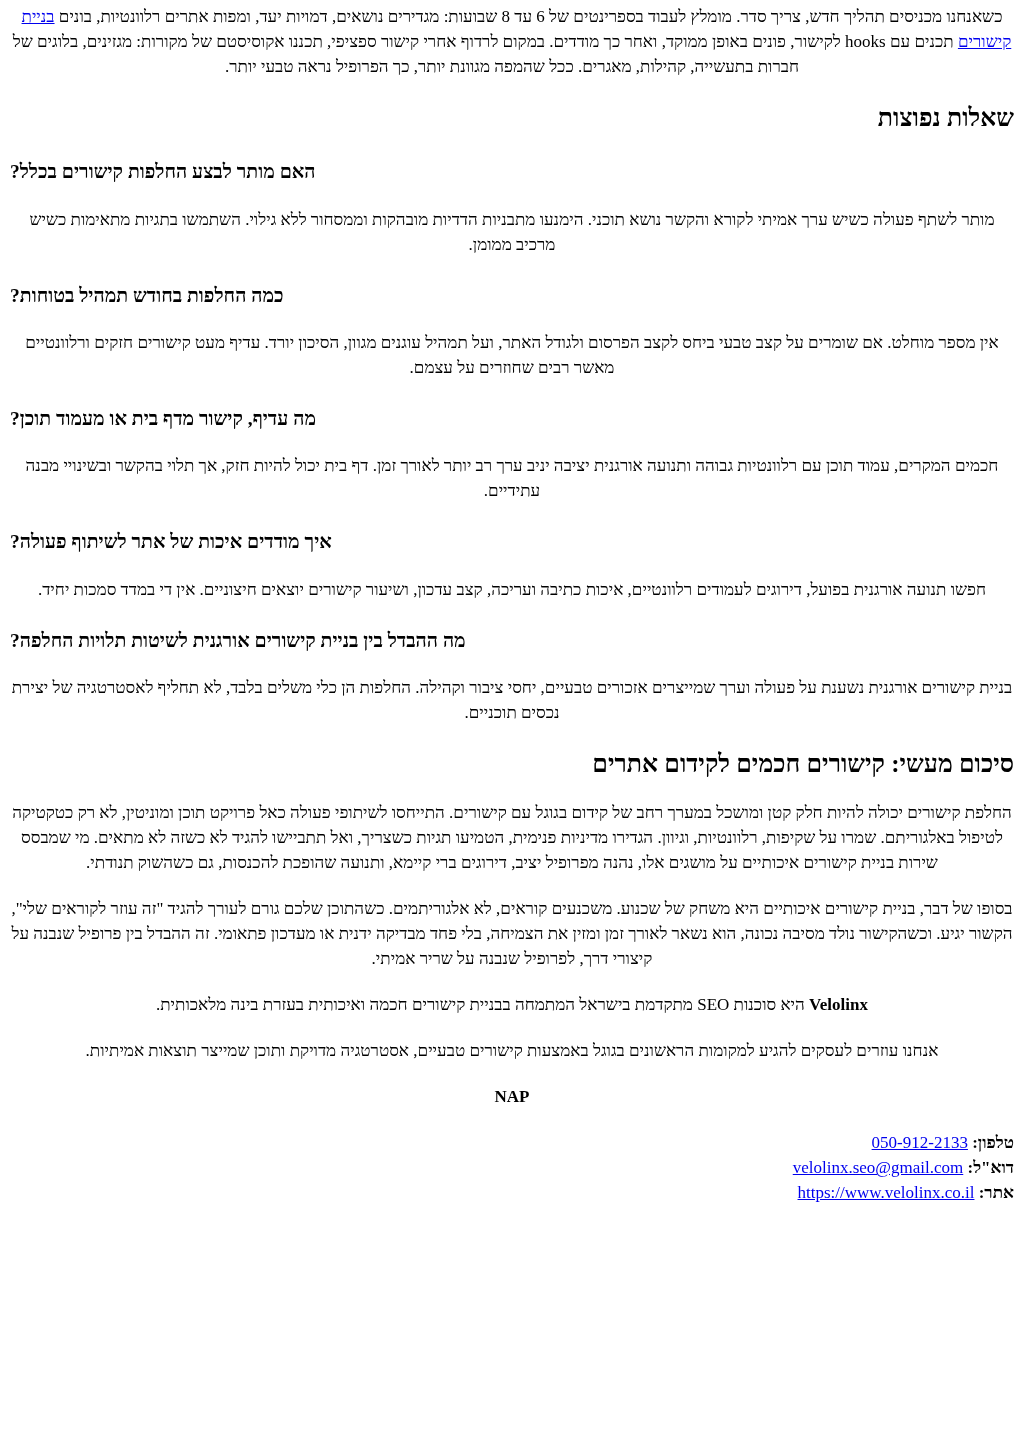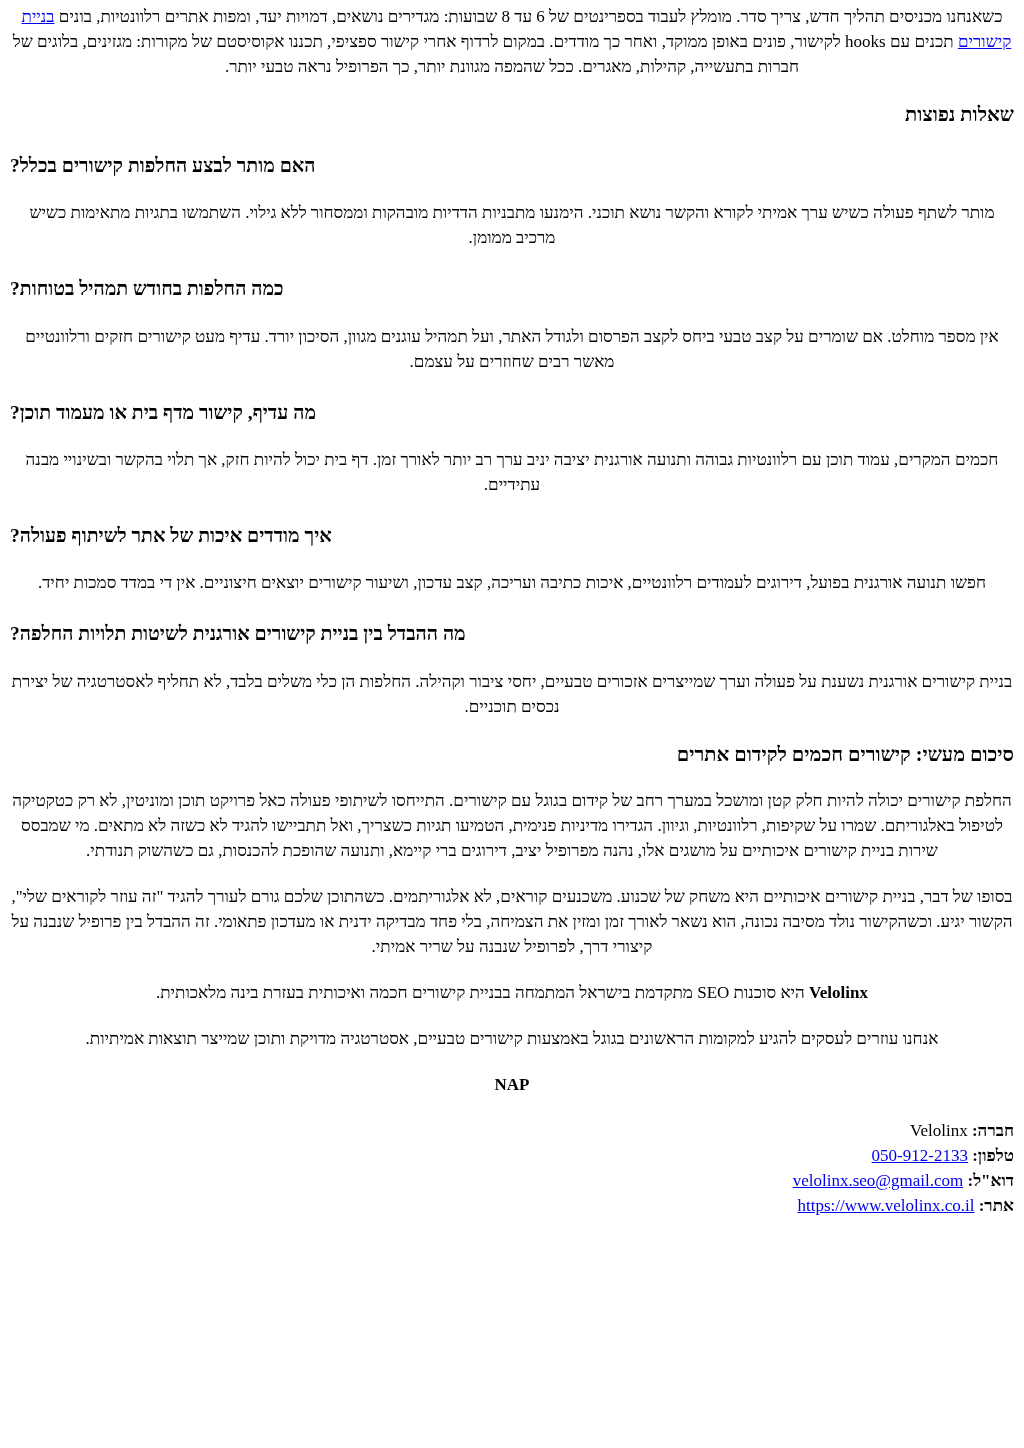--- a/index.html
+++ b/index.html
@@ -20,21 +20,21 @@
     overflow: hidden;
   }
   p {
     margin: 21px 0;
     text-align: center;
   }
   p.first {
     margin-top: 0;
   }
   h2 {
-    font-size: 20px;
+    font-size: 25px;
     line-height: 1.25;
     font-weight: bold;
     margin: 23px 0 21px 0;
     text-align: right;
   }
   h3 {
     font-size: 19.5px;
     line-height: 1.3;
     font-weight: bold;
     margin: 26px 0 22px 0;
@@ -76,17 +76,16 @@
 
 <p>בסופו של דבר, בניית קישורים איכותיים היא משחק של שכנוע. משכנעים קוראים, לא אלגוריתמים. כשהתוכן שלכם גורם לעורך להגיד "זה עוזר לקוראים שלי", הקשור יגיע. וכשהקישור נולד מסיבה נכונה, הוא נשאר לאורך זמן ומזין את הצמיחה, בלי פחד מבדיקה ידנית או מעדכון פתאומי. זה ההבדל בין פרופיל שנבנה על קיצורי דרך, לפרופיל שנבנה על שריר אמיתי.</p>
 
 <p><span class="bold">Velolinx</span><span> היא סוכנות SEO מתקדמת בישראל המתמחה בבניית קישורים חכמה ואיכותית בעזרת בינה מלאכותית.</span></p>
 
 <p>אנחנו עוזרים לעסקים להגיע למקומות הראשונים בגוגל באמצעות קישורים טבעיים, אסטרטגיה מדויקת ותוכן שמייצר תוצאות אמיתיות.</p>
 
 <p class="bold">NAP</p>
 
 <div class="contact-block">
-  <div><span class="bold">חברה:</span> <span>Velolinx</span></div>
   <div><span class="bold">טלפון:</span> <a>050-912-2133</a></div>
   <div><span class="bold">דוא"ל:</span> <a>velolinx.seo@gmail.com</a></div>
   <div><span class="bold">אתר:</span> <a>https://www.velolinx.co.il</a></div>
 </div>
 
 </body></html>

